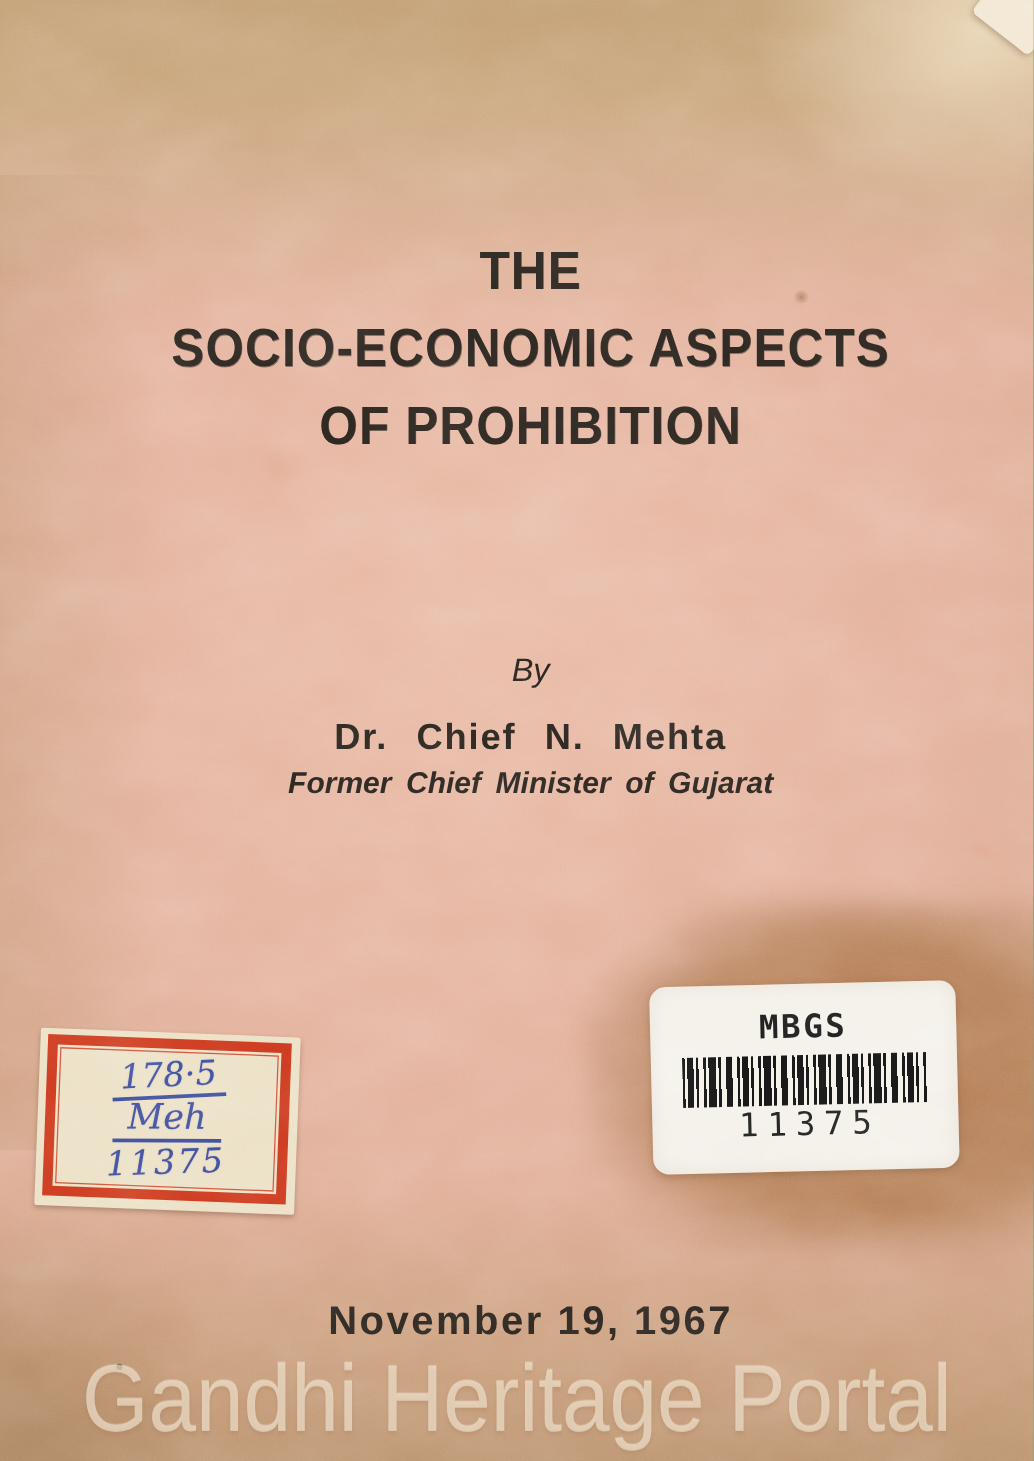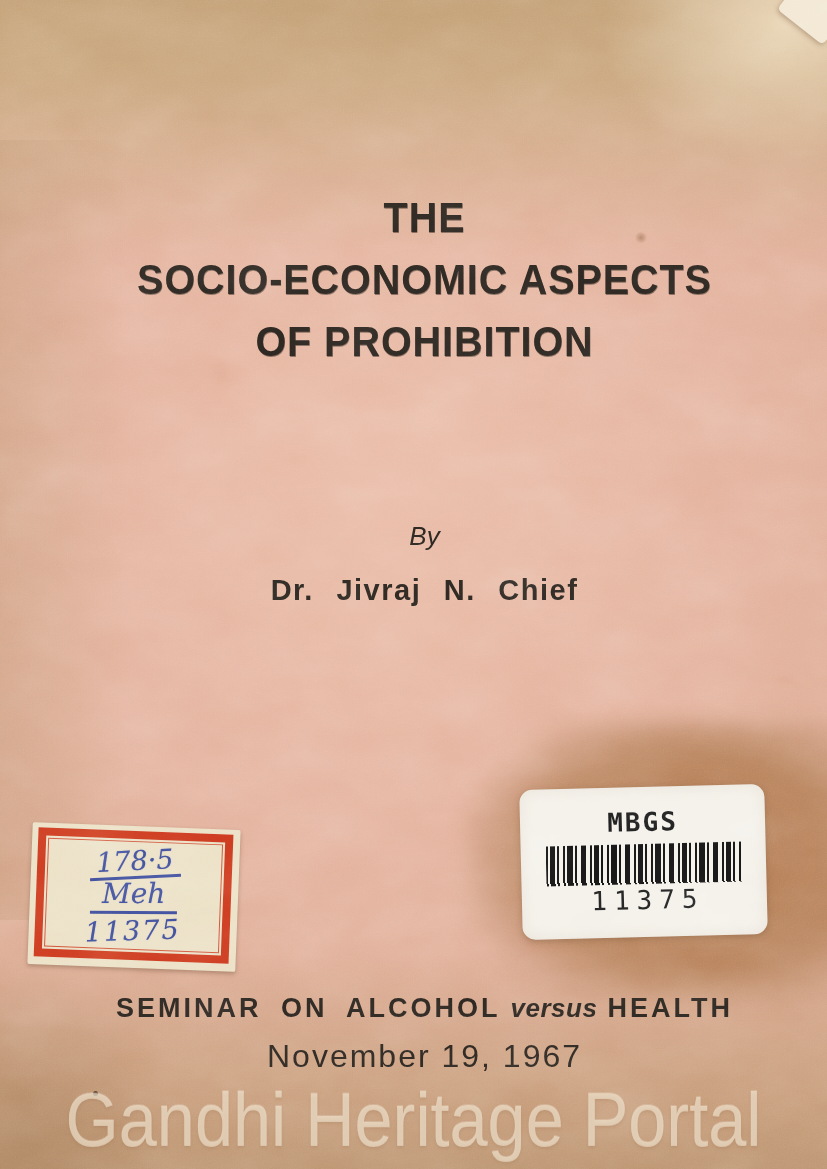--- a/index.html
+++ b/index.html
@@ -37,21 +37,21 @@
   .title { top:186px; font-weight:bold; font-size:43px; line-height:62px; letter-spacing:1px;
     text-shadow: 0.5px 0.5px 0 rgba(55,44,36,0.55); }
   .title .tline { display:block; transform:scaleX(0.92); white-space:nowrap; }
   .by { top:521px; font-style:italic; font-weight:normal; font-size:26px; }
   .author { top:574px; font-weight:bold; font-size:29px; letter-spacing:1.5px; word-spacing:13px; }
   .author-sub { top:613px; font-style:italic; font-weight:bold; font-size:24px; word-spacing:5px; }
   .presented { top:953px; font-style:italic; font-weight:bold; font-size:24px; word-spacing:9px; }
   .seminar { top:993px; font-weight:bold; font-size:27px; letter-spacing:3px; word-spacing:9px; white-space:nowrap; }
   .seminar .versus { font-style:italic; font-weight:bold; text-transform:none; letter-spacing:0.5px;
     font-size:26px; margin:0 10px; }
-  .datebig { top:1038px; font-weight:normal; font-size:32px; letter-spacing:2px; }
+  .datebig { top:1038px; font-weight:bold; font-size:32px; letter-spacing:2px; }
 
   
   .lib-label { position:absolute; left:30px; top:826px; width:208px; height:142px;
     background:#ece1c6; transform:rotate(2.2deg); box-sizing:border-box;
     padding:5px 7px 8px 6px; box-shadow:0 2px 4px rgba(95,60,38,0.4); border-radius:2px; }
   .lib-frame { height:100%; box-sizing:border-box; border:8px solid #cd3a20; padding:2px; }
   .lib-line { height:100%; box-sizing:border-box; border:1px solid rgba(205,58,32,0.85);
     display:flex; flex-direction:column; align-items:center; justify-content:center; overflow:hidden; }
   .hand { font-family:"DejaVu Serif", serif; font-style:italic; color:#3e4d9c;
     line-height:1.02; text-shadow:0 0 1px rgba(62,77,156,0.5); }
@@ -105,25 +105,23 @@
   <div class="layer stain"></div>
   <div class="layer speck"></div>
 
   <div class="print title">
     <span class="tline">THE</span>
     <span class="tline">SOCIO-ECONOMIC ASPECTS</span>
     <span class="tline">OF PROHIBITION</span>
   </div>
 
   <div class="print by">By</div>
-  <div class="print author">Dr. Jivraj N. Chief</div>
+  <div class="print author">Dr. Chief N. Mehta</div>
+  <div class="print author-sub">Former Chief Minister of Gujarat</div>
 
-  <div class="print seminar">
-    <span>SEMINAR ON ALCOHOL</span><span class="versus">versus</span><span>HEALTH</span>
-  </div>
   <div class="print datebig">November 19, 1967</div>
 
   <div class="lib-label">
     <div class="lib-frame">
       <div class="lib-line">
         <span class="hand hand-1">178·5</span>
         <span class="hand hand-2">Meh</span>
         <span class="hand hand-3">11375</span>
       </div>
     </div>

